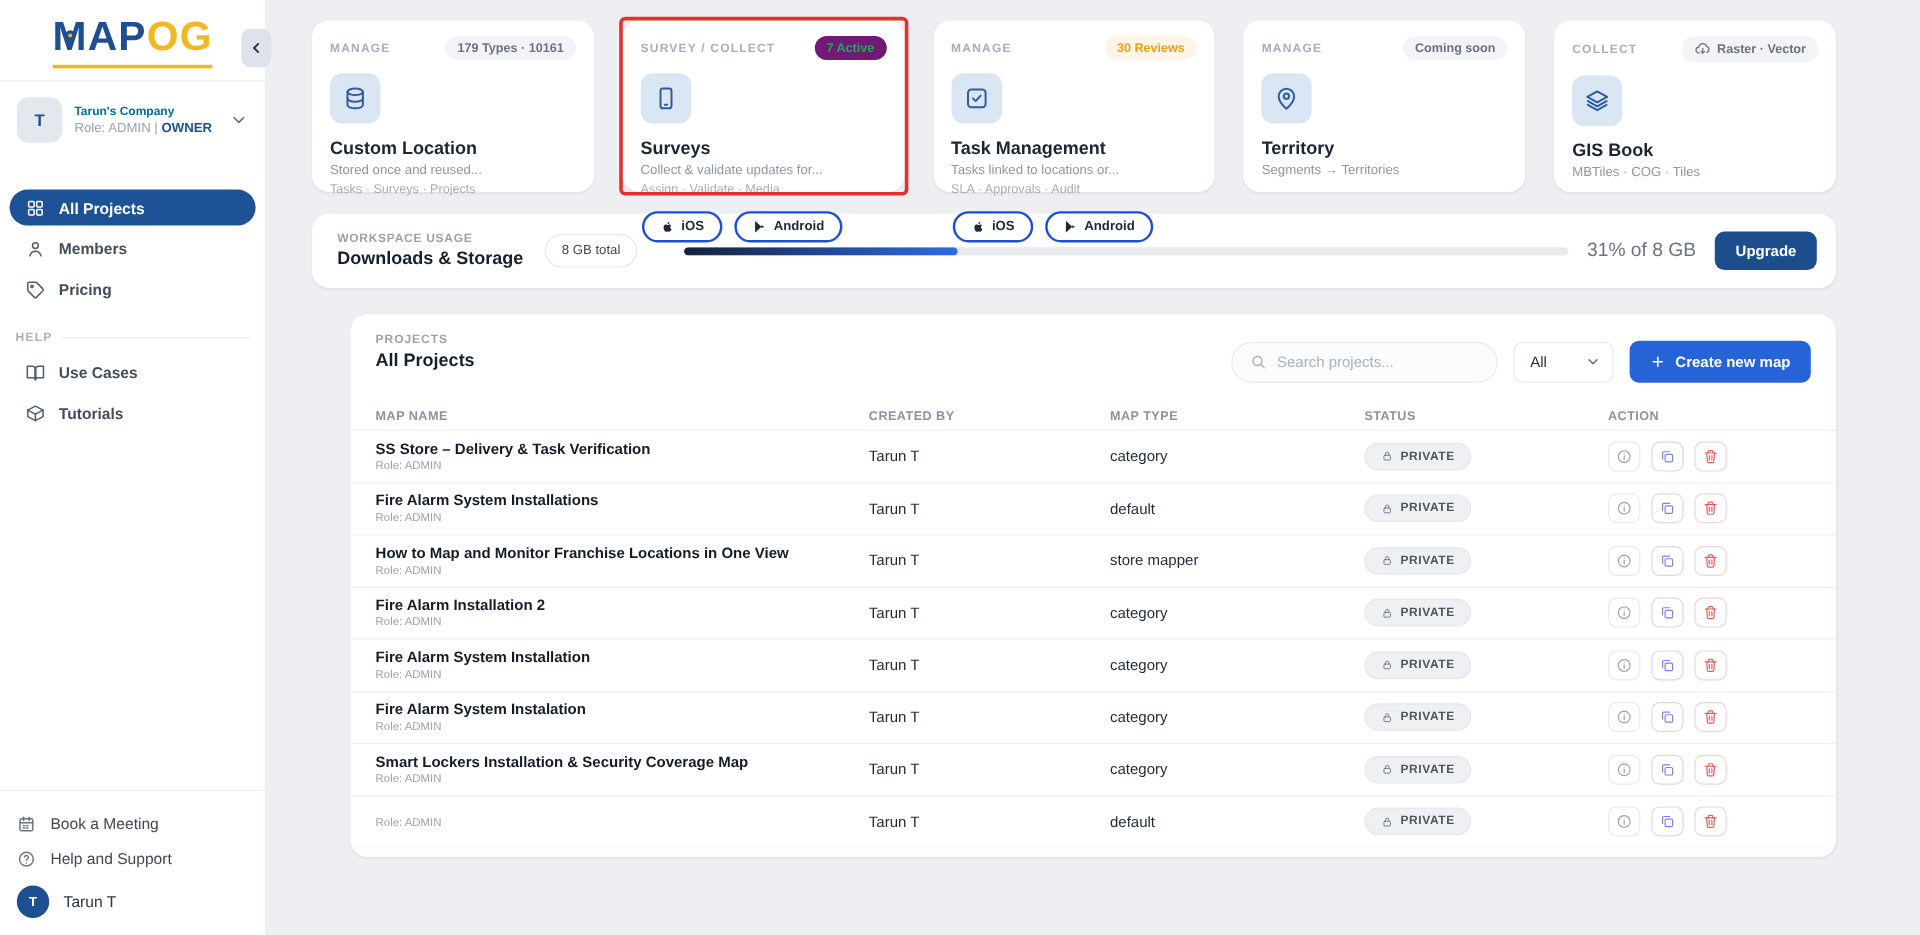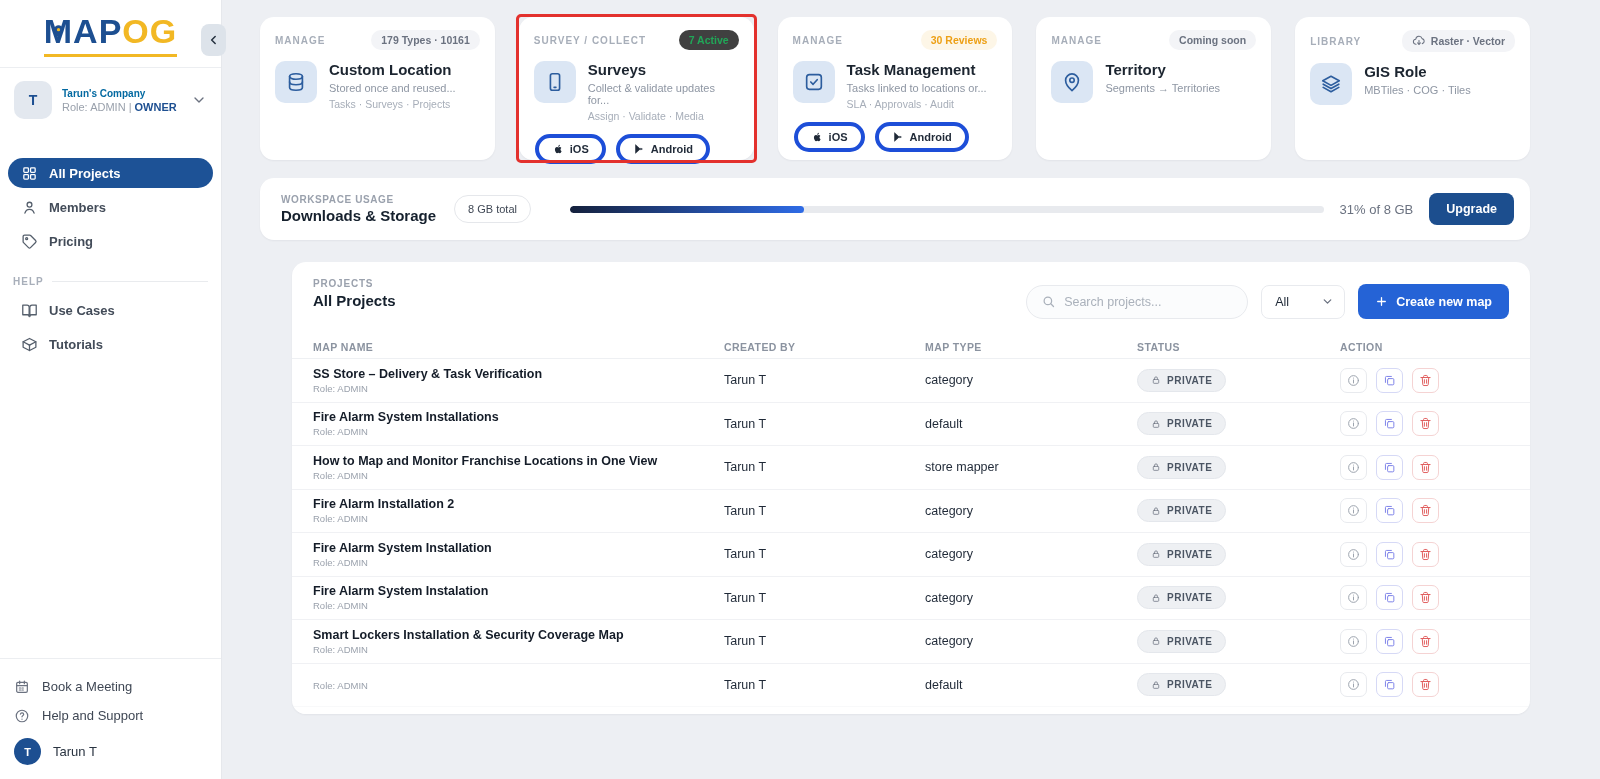--- a/index.html
+++ b/index.html
@@ -42,41 +42,41 @@
 
   
   .main { position:absolute; left:222px; top:0; right:0; bottom:0; padding:17px 70px 0 38px; }
 
   .cards-row { display:flex; gap:24px; }
   .card { flex:1; background:#fff; border-radius:14px; height:143px; padding:13px 15px; position:relative; box-shadow:0 1px 2px rgba(16,24,40,.05); }
   .card.highlight::after { content:""; position:absolute; inset:-3px; border:3px solid #e3312d; border-radius:5px; pointer-events:none; }
   .card-top { display:flex; align-items:center; justify-content:space-between; }
   .card-cat { font-size:10px; font-weight:700; letter-spacing:1px; color:#a7aeb9; }
   .badge { font-size:10.5px; font-weight:700; color:#6b7280; background:#f3f4f7; border-radius:10px; padding:4px 10px; white-space:nowrap; display:inline-flex; align-items:center; gap:5px; }
-  .badge.green { color:#21a758; background:#404040; }
+  .badge.green { color:#21a758; background:#701a75; }
   .badge.orange { color:#eda016; background:#fdf6e7; }
   .badge svg { width:14px; height:14px; }
-  .card-body { display:flex; margin-top:11px; gap:12px; }
+  .card-body { display:flex; margin-top:11px; gap:12px;flex-direction:column; }
   .card-icon { width:42px; height:42px; border-radius:10px; background:#dbe6f4; color:#2c5d9e; display:flex; align-items:center; justify-content:center; flex:0 0 auto; }
   .card-icon svg { width:22px; height:22px; }
   .card-title { font-size:15px; font-weight:700; color:#1c2530; }
   .card-sub { font-size:11px; color:#8e96a3; margin-top:4px; }
   .card-tags { font-size:10.5px; color:#a7aeb9; margin-top:4px; }
   .platform-row { display:flex; gap:10px; margin-top:12px; margin-left:1px; }
-  .platform-btn { display:inline-flex; align-items:center; gap:6px; border:4px solid #1d4ed8; background:#fff; border-radius:15px; padding:5px 13px; font-size:11px; font-weight:700; color:#1f2937; cursor:pointer; font-family:inherit; }
+  .platform-btn { display:inline-flex; align-items:center; gap:6px; border:2px solid #1d4ed8; background:#fff; border-radius:15px; padding:5px 13px; font-size:11px; font-weight:700; color:#1f2937; cursor:pointer; font-family:inherit; }
   .platform-btn svg { width:12px; height:12px; }
 
   
   .usage { margin-top:18px; background:#fff; border-radius:14px; height:62px; display:flex; align-items:center; padding:0 16px 0 21px; box-shadow:0 1px 2px rgba(16,24,40,.05); }
   .usage-label { font-size:10px; font-weight:700; letter-spacing:.6px; color:#9aa1ad; }
   .usage-title { font-size:15px; font-weight:700; color:#15202d; margin-top:2px; white-space:nowrap; }
   .usage-badge { border:1px solid #e5e7eb; border-radius:16px; padding:7px 13px; font-size:11px; color:#3f4754; margin:0 39px 0 18px; white-space:nowrap; }
   .progress { flex:1; height:7px; background:#e8eaee; border-radius:4px; overflow:hidden; }
   .progress-fill { height:100%; border-radius:4px; background:linear-gradient(90deg,#15213d,#2e6be6); }
-  .usage-pct { font-size:13px; color:#6b7280; margin:0 16px; white-space:nowrap; }
+  .usage-pct { font-size:16px; color:#6b7280; margin:0 16px; white-space:nowrap; }
   .upgrade-btn { background:#1c4e8e; color:#fff; border:none; border-radius:8px; font-size:12.5px; font-weight:700; padding:9px 17px; cursor:pointer; font-family:inherit; }
 
   
   .projects { margin-top:22px; background:#fff; border-radius:14px; height:452px; box-shadow:0 1px 2px rgba(16,24,40,.05); overflow:hidden; position:relative;margin-left:32px; }
   .projects::after { content:""; position:absolute; left:0; right:0; bottom:0; height:14px; background:linear-gradient(180deg, rgba(255,255,255,0), #fff 80%); pointer-events:none; }
   .proj-header { display:flex; align-items:flex-start; justify-content:space-between; padding:16px 21px 0; }
   .proj-label { font-size:10px; font-weight:700; letter-spacing:.8px; color:#9aa1ad; }
   .proj-title { font-size:15px; font-weight:700; color:#15202d; margin-top:3px; }
   .proj-controls { display:flex; align-items:center; gap:13px; margin-top:6px; }
   .search-box { display:flex; align-items:center; gap:8px; width:222px; height:34px; border:1px solid #e8eaee; border-radius:17px; background:#fbfcfd; padding:0 14px; color:#aab1bb; }
@@ -320,40 +320,40 @@
             </svg>
           </div>
           <div>
             <div class="card-title">Territory</div>
             <div class="card-sub">Segments → Territories</div>
           </div>
         </div>
       </section>
       <section class="card">
         <div class="card-top">
-          <div class="card-cat">LIBRARY</div>
+          <div class="card-cat">COLLECT</div>
           <div class="badge gray">
             <svg viewBox="0 0 24 24" fill="none" stroke="currentColor" stroke-width="1.8" stroke-linecap="round" stroke-linejoin="round">
               <path d="M7 17.5a4.3 4.3 0 0 1-.6-8.6 5.6 5.6 0 0 1 10.9-1 4.4 4.4 0 0 1 .3 8.6"></path>
               <line x1="12" y1="11" x2="12" y2="17.5"></line>
               <polyline points="9.6 15.2 12 17.6 14.4 15.2"></polyline>
             </svg>
             <span>Raster · Vector</span>
           </div>
         </div>
         <div class="card-body">
           <div class="card-icon">
             <svg viewBox="0 0 24 24" fill="none" stroke="currentColor" stroke-width="1.8" stroke-linecap="round" stroke-linejoin="round">
               <path d="M12 3.5 21 8.5 12 13.5 3 8.5z"></path>
               <polyline points="3.5 12.2 12 17 20.5 12.2"></polyline>
               <polyline points="3.5 15.7 12 20.5 20.5 15.7"></polyline>
             </svg>
           </div>
           <div>
-            <div class="card-title">GIS Role</div>
+            <div class="card-title">GIS Book</div>
             <div class="card-sub">MBTiles · COG · Tiles</div>
           </div>
         </div>
       </section>
     </div>
 
   <section class="usage">
     <div>
       <div class="usage-label">WORKSPACE USAGE</div>
       <div class="usage-title">Downloads &amp; Storage</div>

